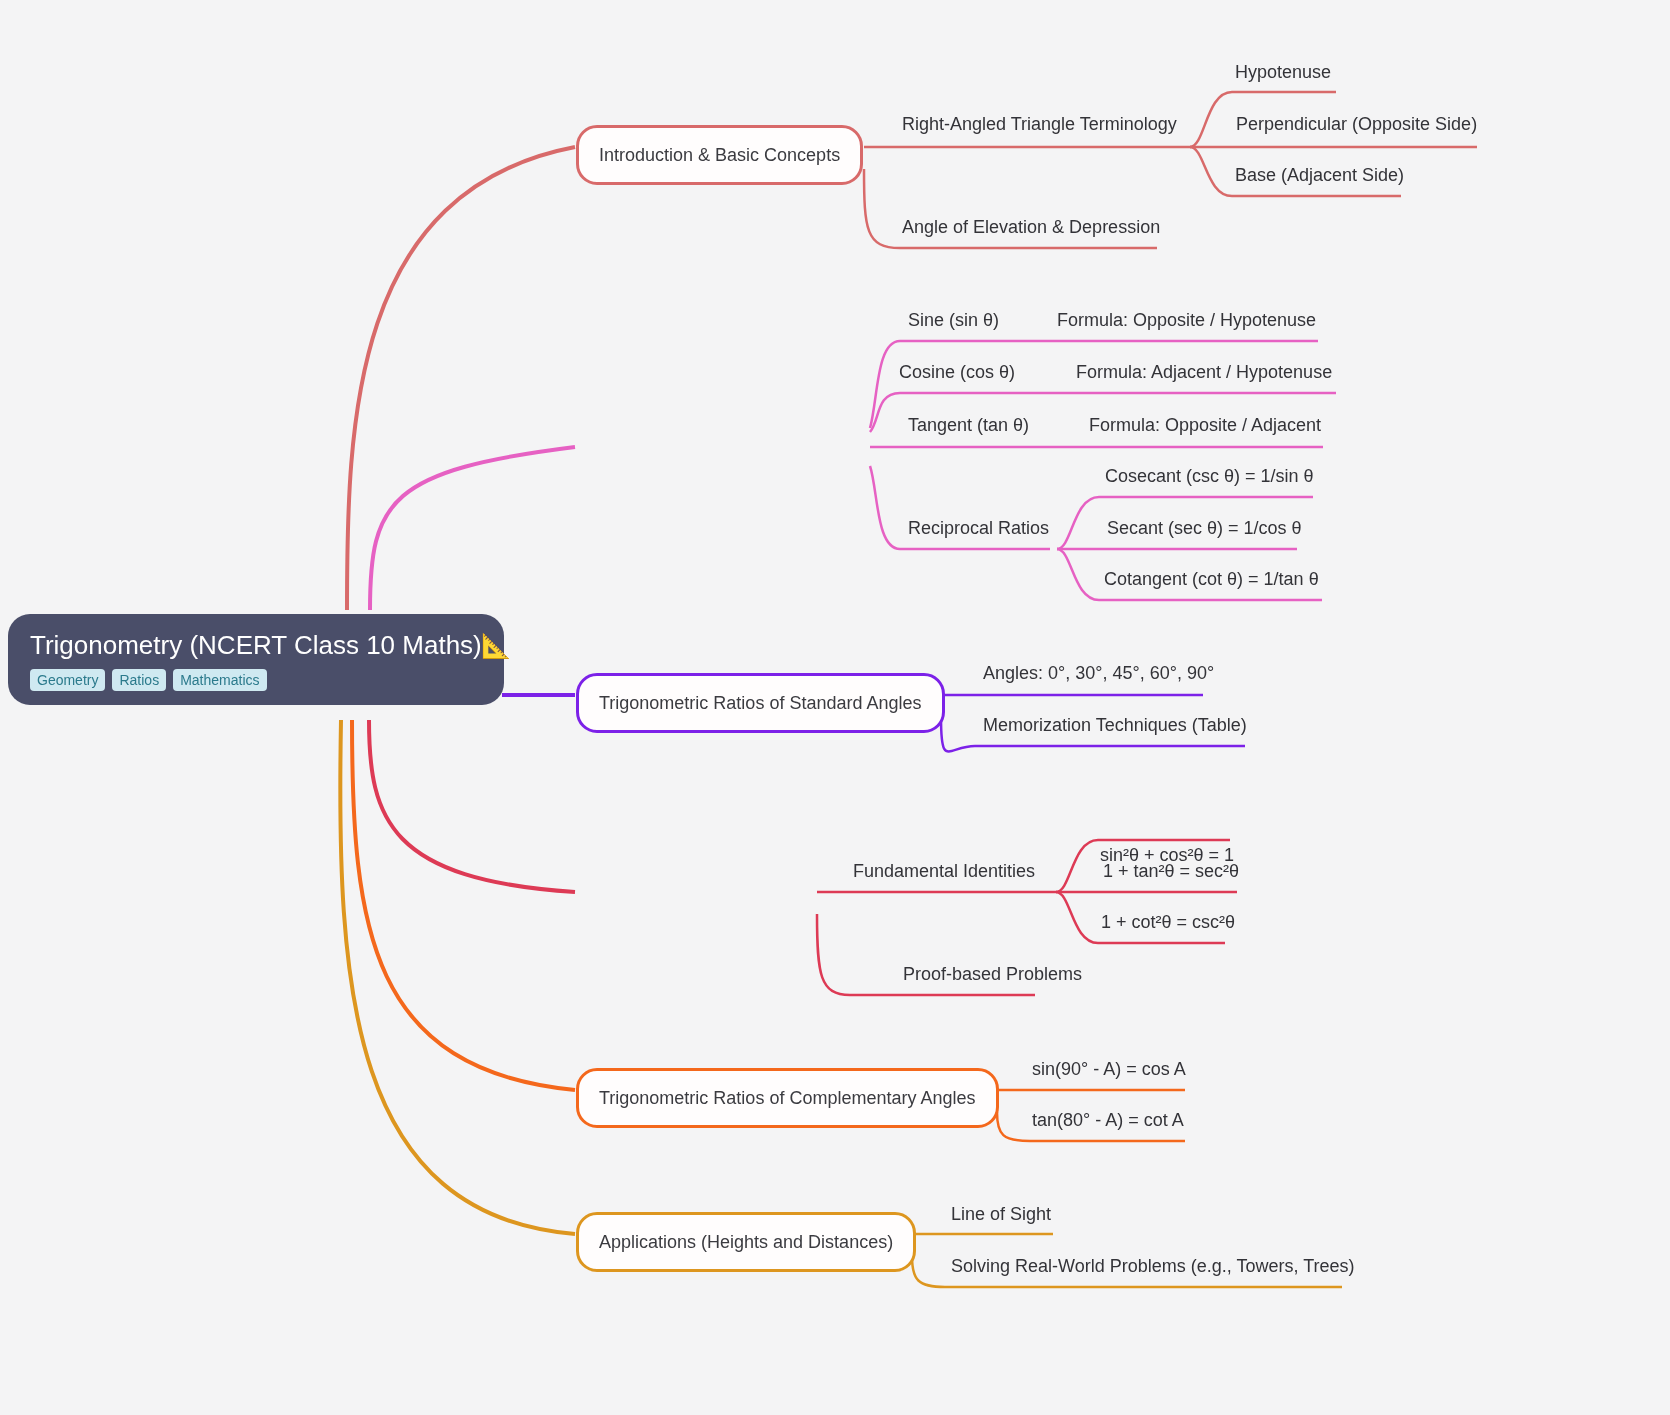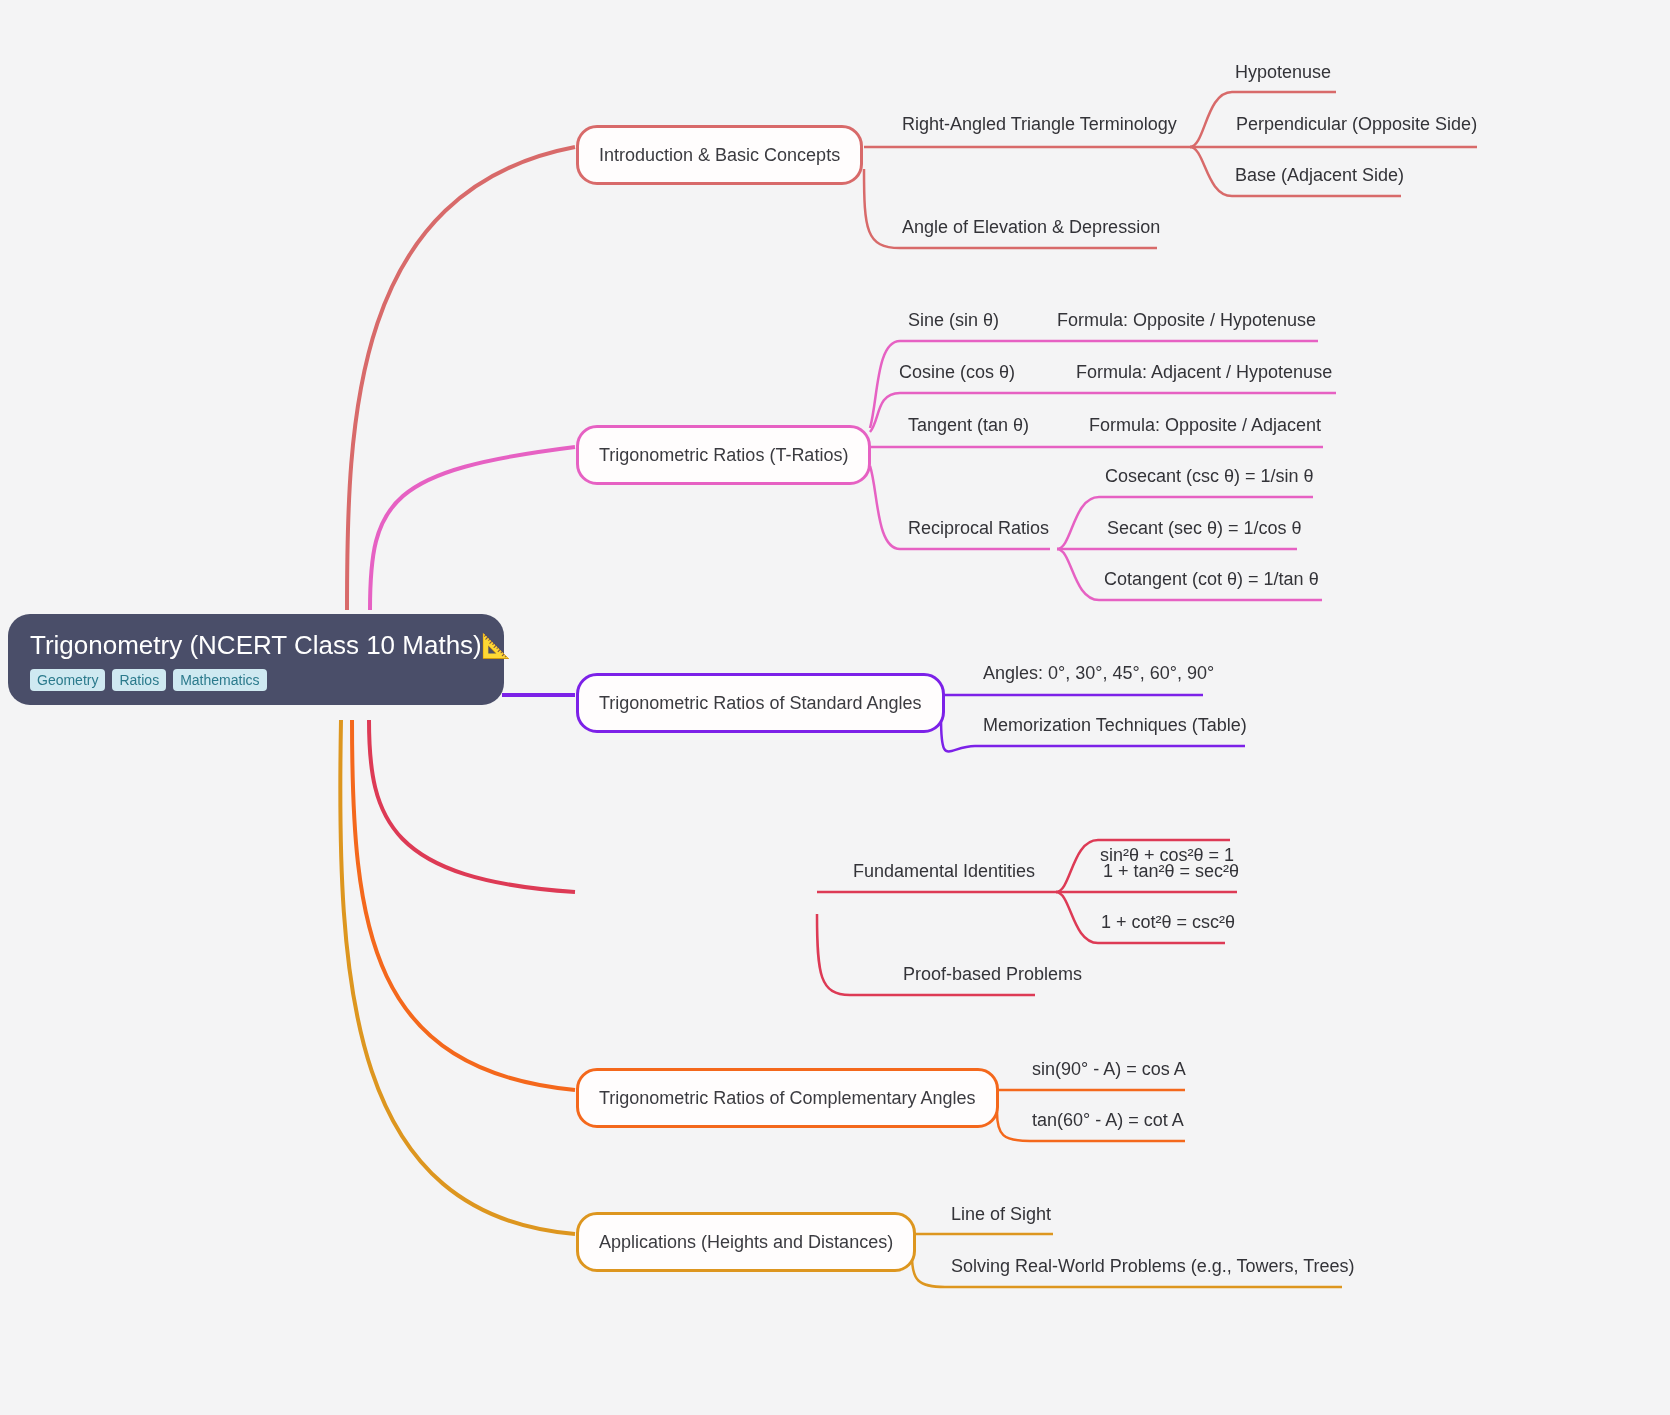--- a/index.html
+++ b/index.html
@@ -152,21 +152,20 @@
   </div>
 
   <div class="branch-node" style="left:576px; top:125px; border-color:#d86a6a;">Introduction &amp; Basic Concepts</div>
 
   <div class="leaf-node" style="left:902px; top:113px;text-align:right;">Right-Angled Triangle Terminology</div>
   <div class="leaf-node" style="left:1235px; top:61px;">Hypotenuse</div>
   <div class="leaf-node" style="left:1236px; top:113px;">Perpendicular (Opposite Side)</div>
   <div class="leaf-node" style="left:1235px; top:164px;">Base (Adjacent Side)</div>
   <div class="leaf-node" style="left:902px; top:216px;">Angle of Elevation &amp; Depression</div>
 
-  <div class="branch-node" style="left:576px; top:425px; border-color:#e661c3;">Trigonometric Ratios (T-Ratios)</div>
 
   <div class="leaf-node" style="left:908px; top:309px;">Sine (sin θ)</div>
   <div class="leaf-node" style="left:1057px; top:309px;">Formula: Opposite / Hypotenuse</div>
 
   <div class="leaf-node" style="left:899px; top:361px;">Cosine (cos θ)</div>
   <div class="leaf-node" style="left:1076px; top:361px;">Formula: Adjacent / Hypotenuse</div>
 
   <div class="leaf-node" style="left:908px; top:414px;">Tangent (tan θ)</div>
   <div class="leaf-node" style="left:1089px; top:414px;">Formula: Opposite / Adjacent</div>
 
@@ -183,20 +182,20 @@
 
   <div class="leaf-node" style="left:853px; top:860px;">Fundamental Identities</div>
   <div class="leaf-node" style="left:1100px; top:808px;margin-top:36px;">sin²θ + cos²θ = 1</div>
   <div class="leaf-node" style="left:1103px; top:860px;">1 + tan²θ = sec²θ</div>
   <div class="leaf-node" style="left:1101px; top:911px;">1 + cot²θ = csc²θ</div>
   <div class="leaf-node" style="left:903px; top:963px;">Proof-based Problems</div>
 
   <div class="branch-node" style="left:576px; top:1068px; border-color:#f4681c;">Trigonometric Ratios of Complementary Angles</div>
 
   <div class="leaf-node" style="left:1032px; top:1058px;">sin(90° - A) = cos A</div>
-  <div class="leaf-node" style="left:1032px; top:1109px;">tan(60° - A) = cot A</div>
+  <div class="leaf-node" style="left:1032px; top:1109px;">tan(80° - A) = cot A</div>
 
   <div class="branch-node" style="left:576px; top:1212px; border-color:#dd961f;">Applications (Heights and Distances)</div>
 
   <div class="leaf-node" style="left:951px; top:1203px;">Line of Sight</div>
   <div class="leaf-node" style="left:951px; top:1255px;">Solving Real-World Problems (e.g., Towers, Trees)</div>
 
 </div>
 
 </body></html>

